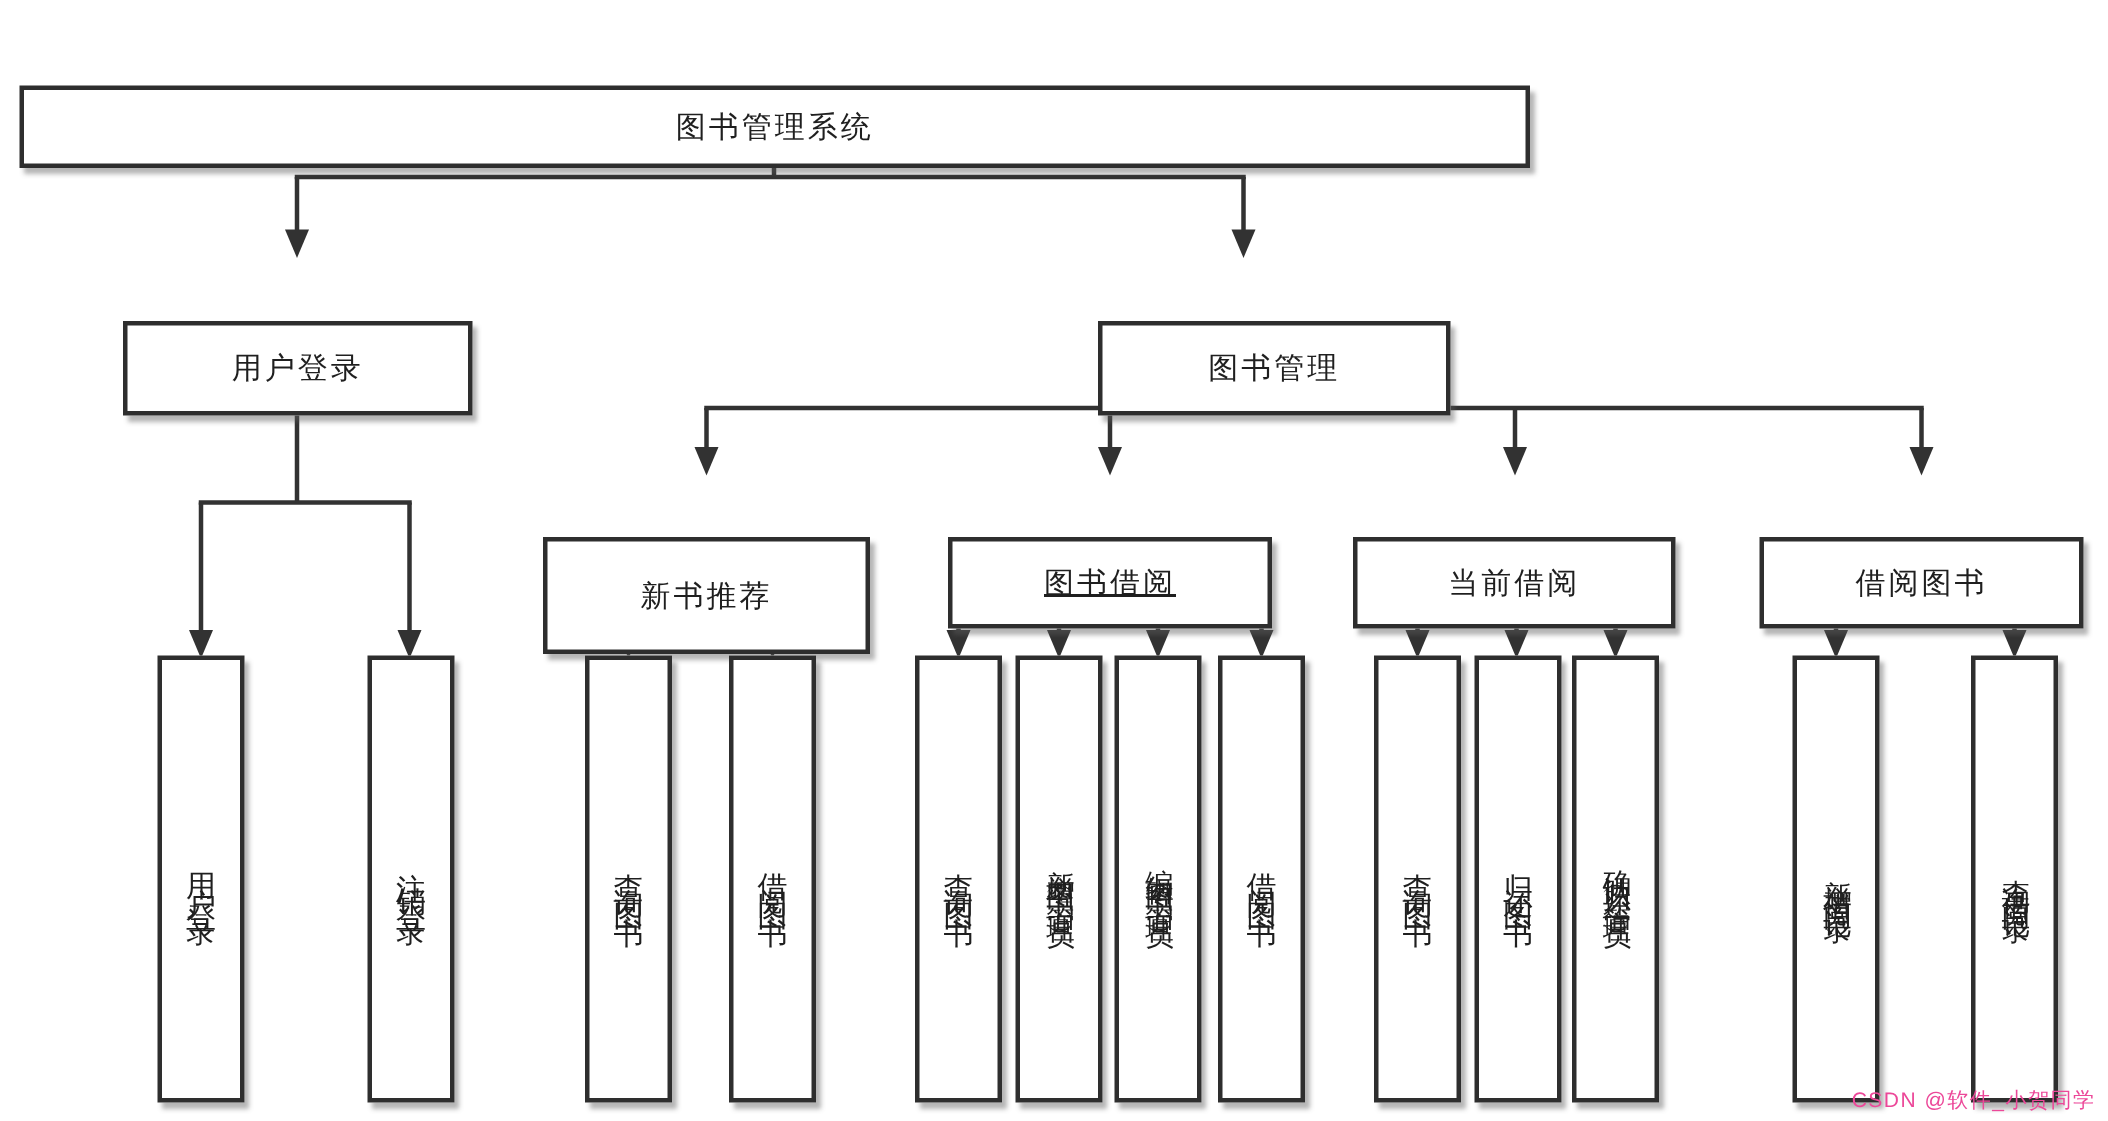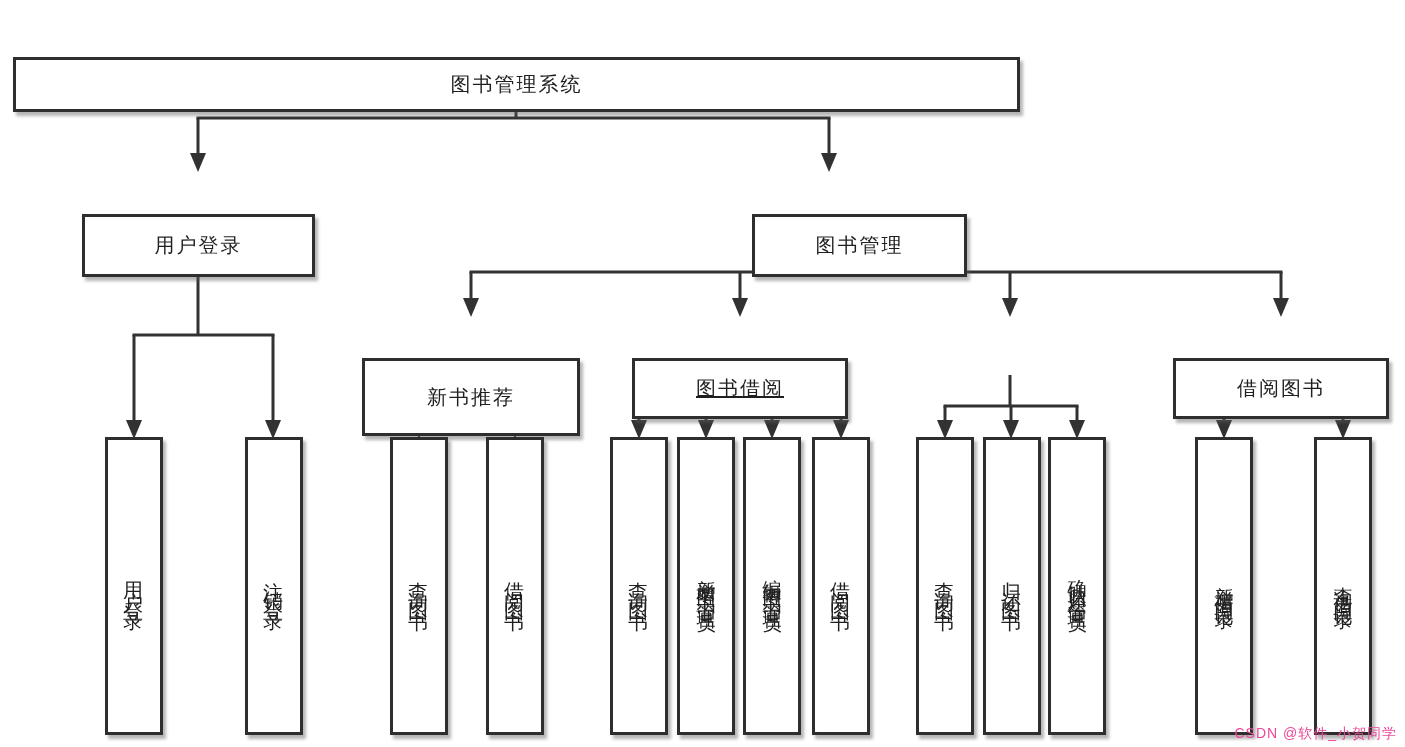--- a/index.html
+++ b/index.html
@@ -28,21 +28,21 @@
     align-items: center;
     justify-content: center;
     font-size: 20px;
     letter-spacing: 2px;
     color: #1f1f1f;
     white-space: nowrap;
     margin-top: 44px;
   }
   .hbox-root  { left: 13px;  top: 13px;  width: 1007px; height: 55px; }
   .hbox-l2a   { left: 82px;  top: 170px; width: 233px;  height: 63px; }
-  .hbox-l2b   { left: 752px; top: 170px; width: 215px;  height: 63px; font-family: Liberation Mono, monospace; }
+  .hbox-l2b   { left: 732px; top: 170px; width: 235px;  height: 63px; font-family: Liberation Mono, monospace; }
   .hbox-l3a   { left: 362px; top: 314px; width: 218px;  height: 78px; }
   .hbox-l3b   { left: 632px; top: 314px; width: 216px;  height: 61px; text-decoration: underline; }
   .hbox-l3c   { left: 902px; top: 314px; width: 215px;  height: 61px; }
   .hbox-l3d   { left: 1173px;top: 314px; width: 216px;  height: 61px; }
   .vbox {
     position: absolute;
     top: 437px;
     width: 58px;
     height: 298px;
     background: #ffffff;
@@ -166,20 +166,23 @@
   <div class="box hbox-l2b">
     <span>图书管理</span>
   </div>
 
   <div class="box hbox-l3a">
     <span>新书推荐</span>
   </div>
   <div class="box hbox-l3b">
     <span>图书借阅</span>
   </div>
+  <div class="box hbox-l3c">
+    <span>当前借阅</span>
+  </div>
   <div class="box hbox-l3d">
     <span>借阅图书</span>
   </div>
 
   <div class="vbox v1">
     <span class="vtext">用户登录</span>
   </div>
   <div class="vbox v2">
     <span class="vtext">注销登录</span>
   </div>

